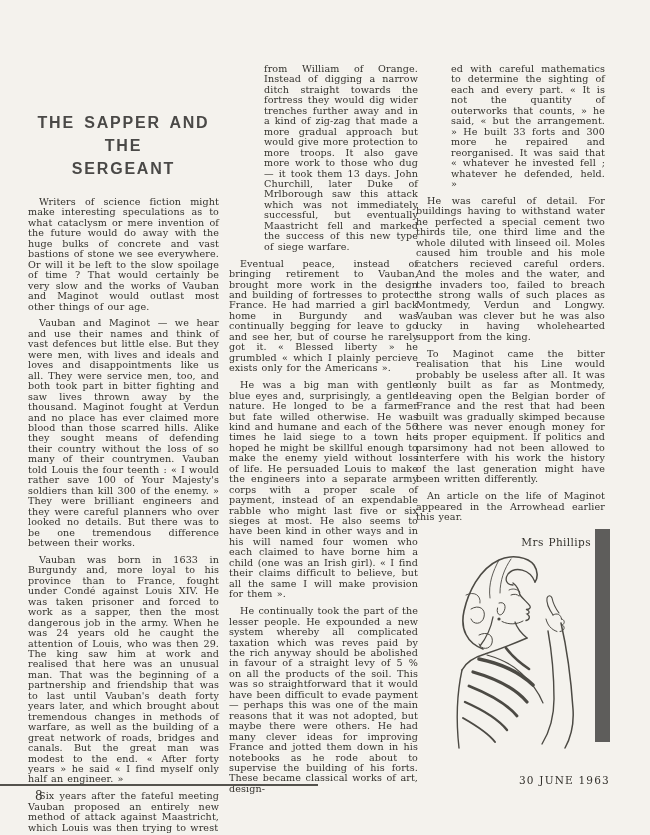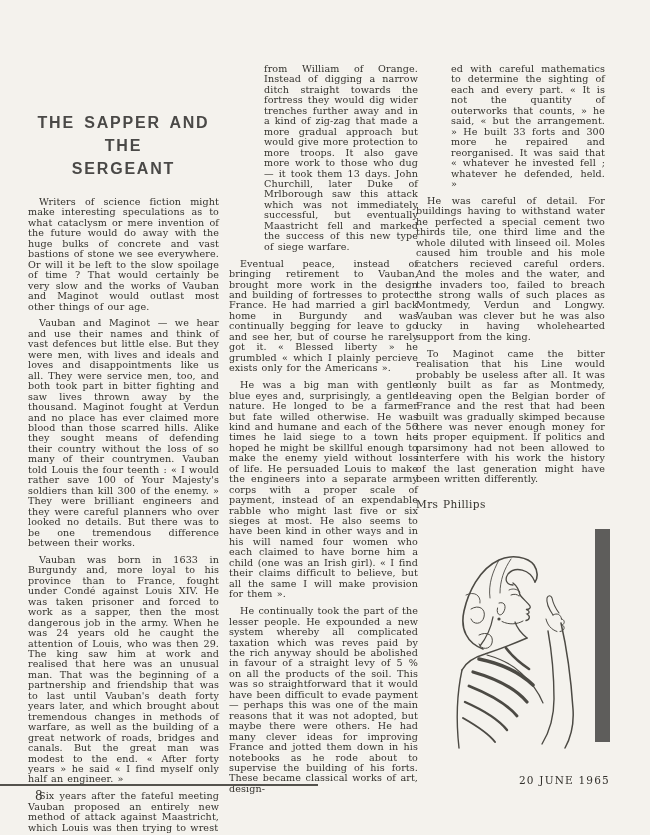--- a/index.html
+++ b/index.html
@@ -31,20 +31,21 @@
     letter-spacing:1.8px;
     word-spacing:3px;
     line-height:23px;
     text-align:center;
     color:#4a4947;
     margin:4px 0 17px 0;
   }
   .col p{margin:0 0 6.5px 0;text-indent:11px;}
   .col p.cont{text-indent:0;margin-left:35px;}
   .byline{
+    text-align:right;
     padding-right:14px;
     margin-top:14px;
     font-size:10.5px;
     letter-spacing:0.4px;
   }
   .side-bar{
     position:absolute;
     left:595px;top:529px;
     width:15px;height:213px;
     background:#5e5d5b;
@@ -93,20 +94,21 @@
     <p class="cont">from William of Orange. Instead of digging a narrow ditch straight towards the fortress they would dig wider trenches further away and in a kind of zig-zag that made a more gradual approach but would give more protection to more troops. It also gave more work to those who dug — it took them 13 days. John Churchill, later Duke of Mrlborough saw this attack which was not immediately successful, but eventually Maastricht fell and marked the success of this new type of siege warfare.</p>
     <p>Eventual peace, instead of bringing retirement to Vauban, brought more work in the design and building of fortresses to protect France. He had married a girl back home in Burgundy and was continually begging for leave to go and see her, but of course he rarely got it. « Blessed liberty » he grumbled « which I plainly percieve exists only for the Americans ».</p>
     <p>He was a big man with gentle blue eyes and, surprisingly, a gentle nature. He longed to be a farmer but fate willed otherwise. He was kind and humane and each of the 56 times he laid siege to a town he hoped he might be skillful enough to make the enemy yield without loss of life. He persuaded Louis to make the engineers into a separate army corps with a proper scale of payment, instead of an expendable rabble who might last five or six sieges at most. He also seems to have been kind in other ways and in his will named four women who each claimed to have borne him a child (one was an Irish girl). « I find their claims difficult to believe, but all the same I will make provision for them ».</p>
     <p>He continually took the part of the lesser people. He expounded a new system whereby all complicated taxation which was reves paid by the rich anyway should be abolished in favour of a straight levy of 5 % on all the products of the soil. This was so straightforward that it would have been difficult to evade payment — perhaps this was one of the main reasons that it was not adopted, but maybe there were others. He had many clever ideas for improving France and jotted them down in his notebooks as he rode about to supervise the building of his forts. These became classical works of art, design-</p>
   </div>
 
   <div class="col col-3">
     <p class="cont">ed with careful mathematics to determine the sighting of each and every part. « It is not the quantity of outerworks that counts, » he said, « but the arrangement. » He built 33 forts and 300 more he repaired and reorganised. It was said that « whatever he invested fell ; whatever he defended, held. »</p>
     <p>He was careful of detail. For buildings having to withstand water he perfected a special cement two thirds tile, one third lime and the whole diluted with linseed oil. Moles caused him trouble and his mole catchers recieved careful orders. And the moles and the water, and the invaders too, failed to breach the strong walls of such places as Montmedy, Verdun and Longwy. Vauban was clever but he was also lucky in having wholehearted support from the king.</p>
     <p>To Maginot came the bitter realisation that his Line would probably be useless after all. It was only built as far as Montmedy, leaving open the Belgian border of France and the rest that had been built was gradually skimped because there was never enough money for its proper equipment. If politics and parsimony had not been allowed to interfere with his work the history of the last generation might have been written differently.</p>
+    <p>An article on the life of Maginot appeared in the Arrowhead earlier this year.</p>
     <div class="byline">Mrs Phillips</div>
   </div>
 
   <svg class="illustration" viewBox="0 0 136 198" xmlns="http://www.w3.org/2000/svg">
     <g fill="none" stroke="#4c4a44" stroke-width="1.3" stroke-linecap="round">
 
       <path d="M34 98 C 18 92, 11 78, 15 60 C 19 42, 30 18, 50 9 C 63 3, 79 6, 85 14 C 89 20, 89 27, 86 31" stroke-width="1.6"></path>
       <path d="M86 31 C 81 18, 66 15, 59 23 C 55 29, 58 34, 64 34"></path>
       <path d="M50 9 C 44 20, 39 33, 41 47" stroke-width="0.9"></path>
       <path d="M62 8 C 55 18, 51 30, 51 42" stroke-width="0.9"></path>
@@ -149,15 +151,15 @@
       <path d="M16 151 C 34 159, 50 169, 58 179" stroke-width="2.4"></path>
       <path d="M14 167 C 28 175, 40 183, 46 191" stroke-width="2"></path>
       <path d="M57 97 C 63 105, 71 112, 80 118" stroke-width="2.6"></path>
     </g>
   </svg>
 
   <div class="side-bar"></div>
 
   <div class="footer-rule"></div>
   <div class="page-number">8</div>
-  <div class="issue-date">20 JUNE 1965</div>
+  <div class="issue-date">30 JUNE 1963</div>
 
 </div>
 
 </body></html>

